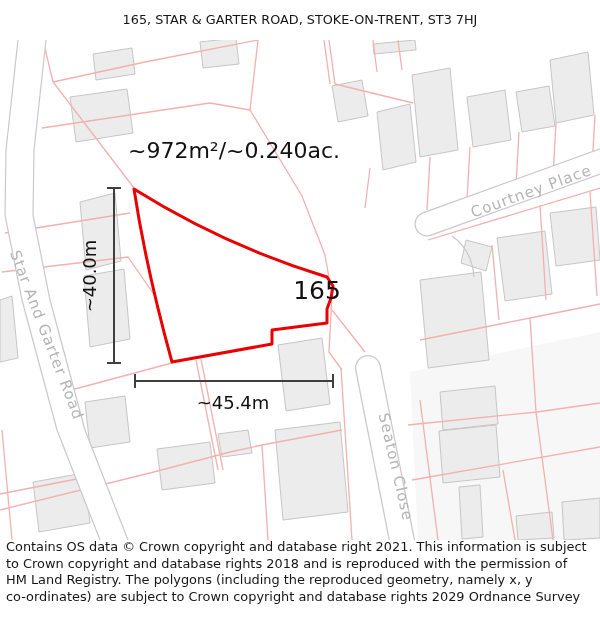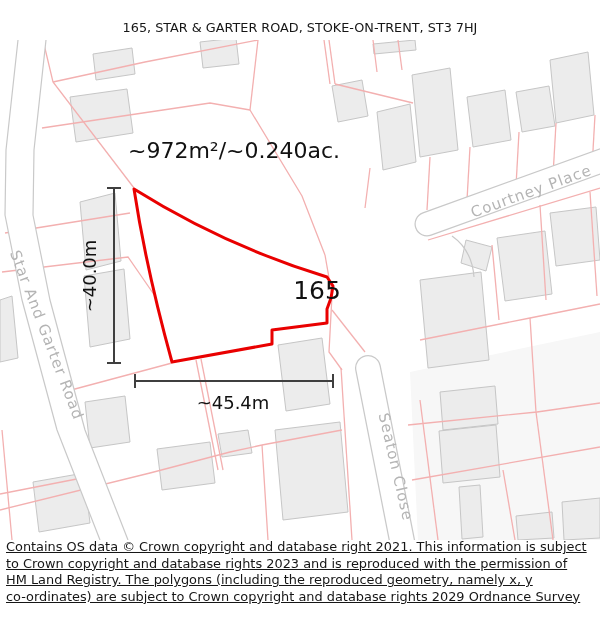--- a/index.html
+++ b/index.html
@@ -1,23 +1,23 @@
 <!DOCTYPE html>
 <html><head>
 <meta charset="utf-8">
 <style>
   html,body{margin:0;padding:0;}
   body{width:600px;height:625px;background:#ffffff;position:relative;
        font-family:"DejaVu Sans","Liberation Sans",sans-serif;overflow:hidden;}
   .hdr{position:absolute;top:0;left:0;width:600px;text-align:center;
-       font-size:12.8px;line-height:16px;color:#161616;padding-top:20px;}
+       font-size:12.8px;line-height:16px;color:#161616;padding-top:12px;}
   .map-wrap{position:absolute;top:40px;left:0;width:600px;height:500px;}
   .ftr{position:absolute;top:539px;left:6px;width:592px;font-size:12.9px;
        line-height:16.6px;color:#161616;}
-  .ftr div{white-space:nowrap;text-decoration:underline;}
+  .ftr div{white-space:nowrap;}
   .bld{fill:#ececec;stroke:#c6c6c6;stroke-width:1;}
   .road-casing{stroke:#c9c9c9;stroke-width:1.2;fill:none;}
   .maplabel{fill:#111111;}
   svg text{font-family:"DejaVu Sans","Liberation Sans",sans-serif;}
 </style>
 </head>
 <body>
 
 <div class="hdr">
   <div>165, STAR &amp; GARTER ROAD, STOKE-ON-TRENT, ST3 7HJ</div>
@@ -140,16 +140,16 @@
 
   <text class="maplabel" x="234" y="158" text-anchor="middle" font-size="22">~972m²/~0.240ac.</text>
   <text class="maplabel" x="317" y="299" text-anchor="middle" font-size="25">165</text>
   <text class="maplabel" transform="translate(96,276) rotate(-90)" text-anchor="middle" font-size="18">~40.0m</text>
   <text class="maplabel" x="233" y="409" text-anchor="middle" font-size="18">~45.4m</text>
 </svg>
 </div>
 
 <div class="ftr">
   <div>Contains OS data © Crown copyright and database right 2021. This information is subject</div>
-  <div>to Crown copyright and database rights 2023 and is reproduced with the permission of</div>
+  <div>to Crown copyright and database rights 2018 and is reproduced with the permission of</div>
   <div>HM Land Registry. The polygons (including the reproduced geometry, namely x, y</div>
   <div>co-ordinates) are subject to Crown copyright and database rights 2029 Ordnance Survey</div>
 </div>
 
 </body></html>

